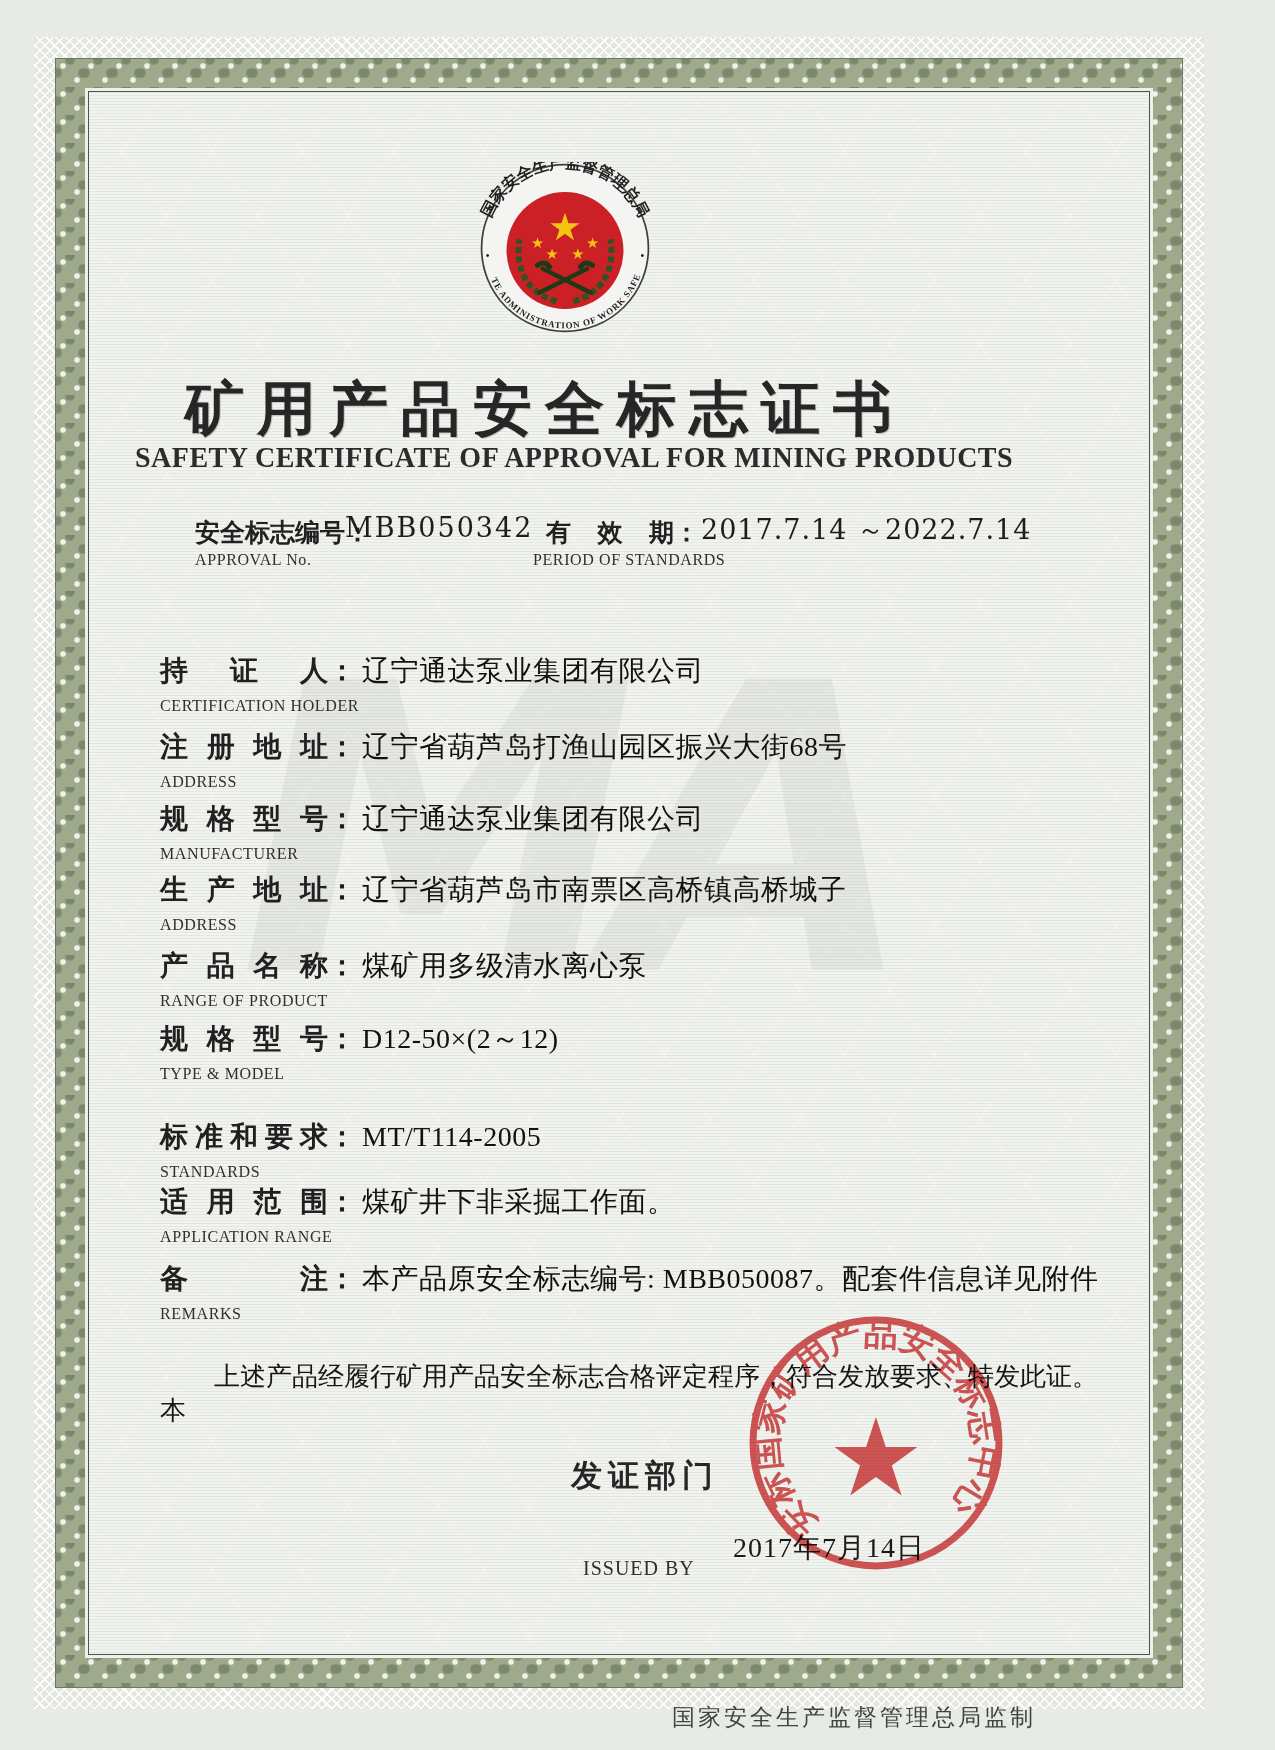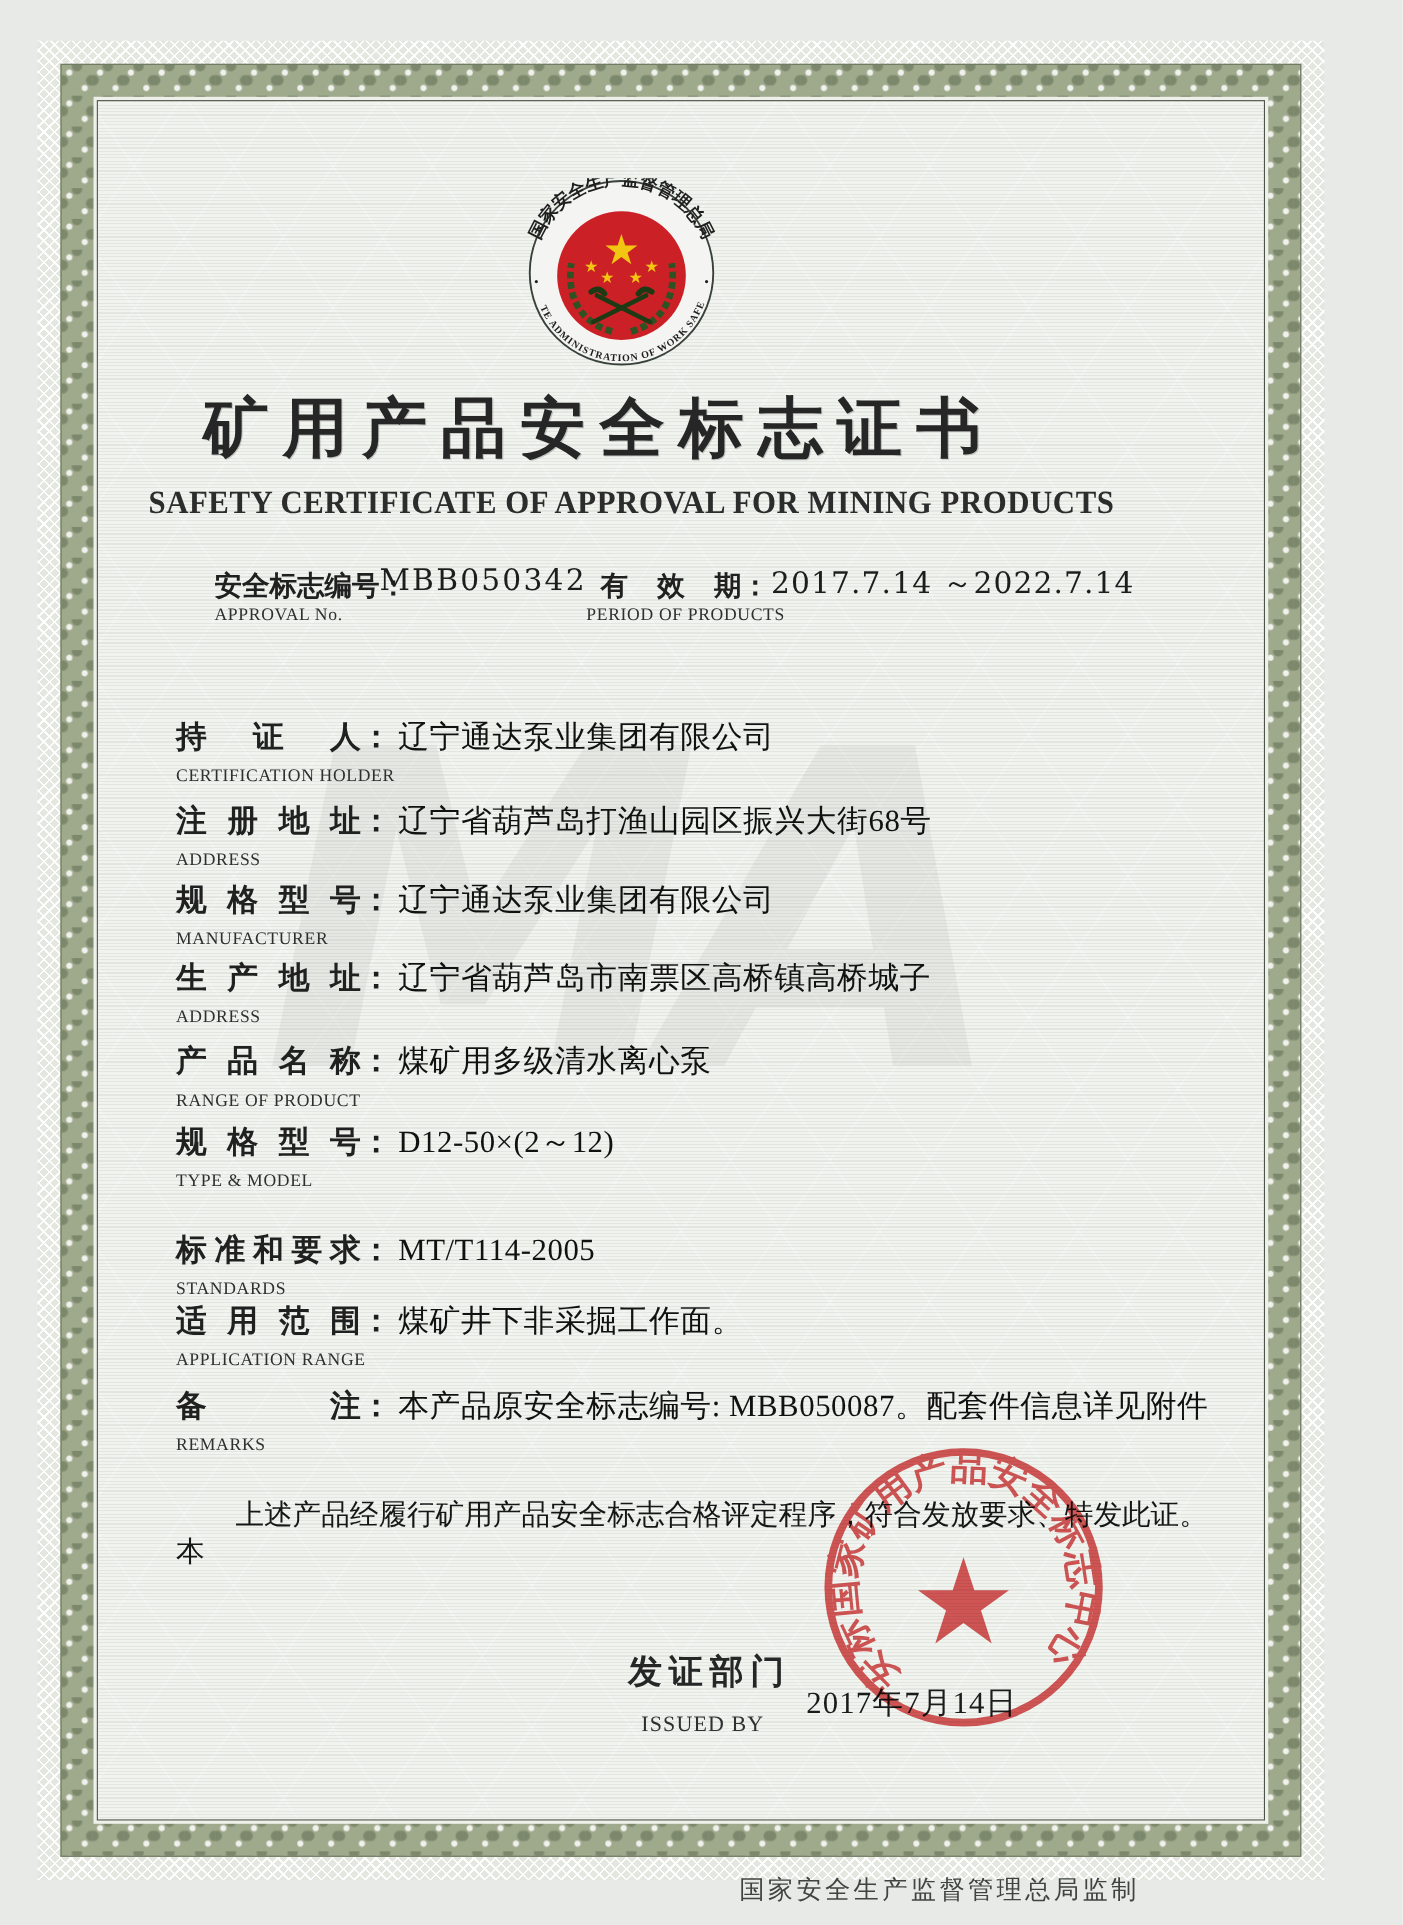--- a/index.html
+++ b/index.html
@@ -45,21 +45,21 @@
   }
   .abs{position:absolute;}
   .watermark{
     left:150px;top:540px;width:760px;
     font-family:"DejaVu Sans", sans-serif;
     font-size:400px;font-weight:bold;font-style:italic;
     color:rgba(185,192,183,.22);letter-spacing:-30px;line-height:1;
     user-select:none;
   }
   .title{
-    left:46px;top:258px;width:820px;text-align:center;
+    left:46px;top:278px;width:820px;text-align:center;
     font-size:59px;font-weight:900;letter-spacing:13px;
     color:#262626;white-space:nowrap;
     text-shadow:1px 1px 0 rgba(60,60,60,.25);
   }
   .subtitle{
     left:46px;top:350px;width:820px;text-align:center;
     font-size:28px;font-weight:bold;color:#2c2c2c;letter-spacing:.5px;white-space:nowrap;
     transform:scaleY(1.05);
   }
   .zh{font-weight:bold;color:#202020;}
@@ -76,21 +76,21 @@
   .row .l1{line-height:34px;white-space:nowrap;}
   .row .zl{display:inline-block;width:168px;text-align:justify;text-align-last:justify;
            font-size:28px;font-weight:bold;color:#202020;vertical-align:baseline;font-family:Liberation Serif, serif;}
   .row .colon{font-size:28px;font-weight:bold;}
   .row .val{font-size:28px;color:#111;padding-left:6px;letter-spacing:.5px;}
   .row .en{display:block;margin-top:5px;}
 
   .statement{left:71px;top:1268px;width:944px;font-size:26px;line-height:34px;color:#161616;}
   .statement .ind{text-indent:54px;}
 
-  .issued-zh{left:482px;top:1363px;font-size:31px;letter-spacing:6px;color:#262626;margin-top:44px;}
+  .issued-zh{left:482px;top:1363px;font-size:31px;letter-spacing:6px;color:#262626;}
   .issued-en{left:494px;top:1465px;font-size:20px;color:#2f2f2f;letter-spacing:1px;}
   .issue-date{left:644px;top:1437px;font-size:28px;color:#1a1a1a;letter-spacing:1px;}
 
   .emblem{left:390px;top:70px;}
   .stamp{left:652px;top:1216px;mix-blend-mode:multiply;opacity:.88;}
 
   .footer{
     left:604px;top:1702px;width:500px;text-align:center;
     font-size:23px;letter-spacing:3px;color:#3f443f;
   }
@@ -137,21 +137,21 @@
           </g>
         </svg>
 
         <div class="abs title">矿用产品安全标志证书</div>
         <div class="abs subtitle">SAFETY CERTIFICATE OF APPROVAL FOR MINING PRODUCTS</div>
 
         <div class="abs zh appr-label">安全标志编号：</div>
         <div class="abs appr-value">MBB050342</div>
         <div class="abs en appr-en">APPROVAL No.</div>
         <div class="abs zh valid-label"><span class="jl">有效期</span><span>：</span></div>
-        <div class="abs en valid-en">PERIOD OF PRODUCTS</div>
+        <div class="abs en valid-en">PERIOD OF STANDARDS</div>
         <div class="abs valid-value">2017.7.14 ～2022.7.14</div>
 
         <div class="abs row" style="top:562px">
           <div class="l1"><span class="zl">持证人</span><span class="colon">：</span><span class="val">辽宁通达泵业集团有限公司</span></div>
           <span class="en">CERTIFICATION HOLDER</span>
         </div>
         <div class="abs row" style="top:638px">
           <div class="l1"><span class="zl">注册地址</span><span class="colon">：</span><span class="val">辽宁省葫芦岛打渔山园区振兴大街68号</span></div>
           <span class="en">ADDRESS</span>
         </div>

